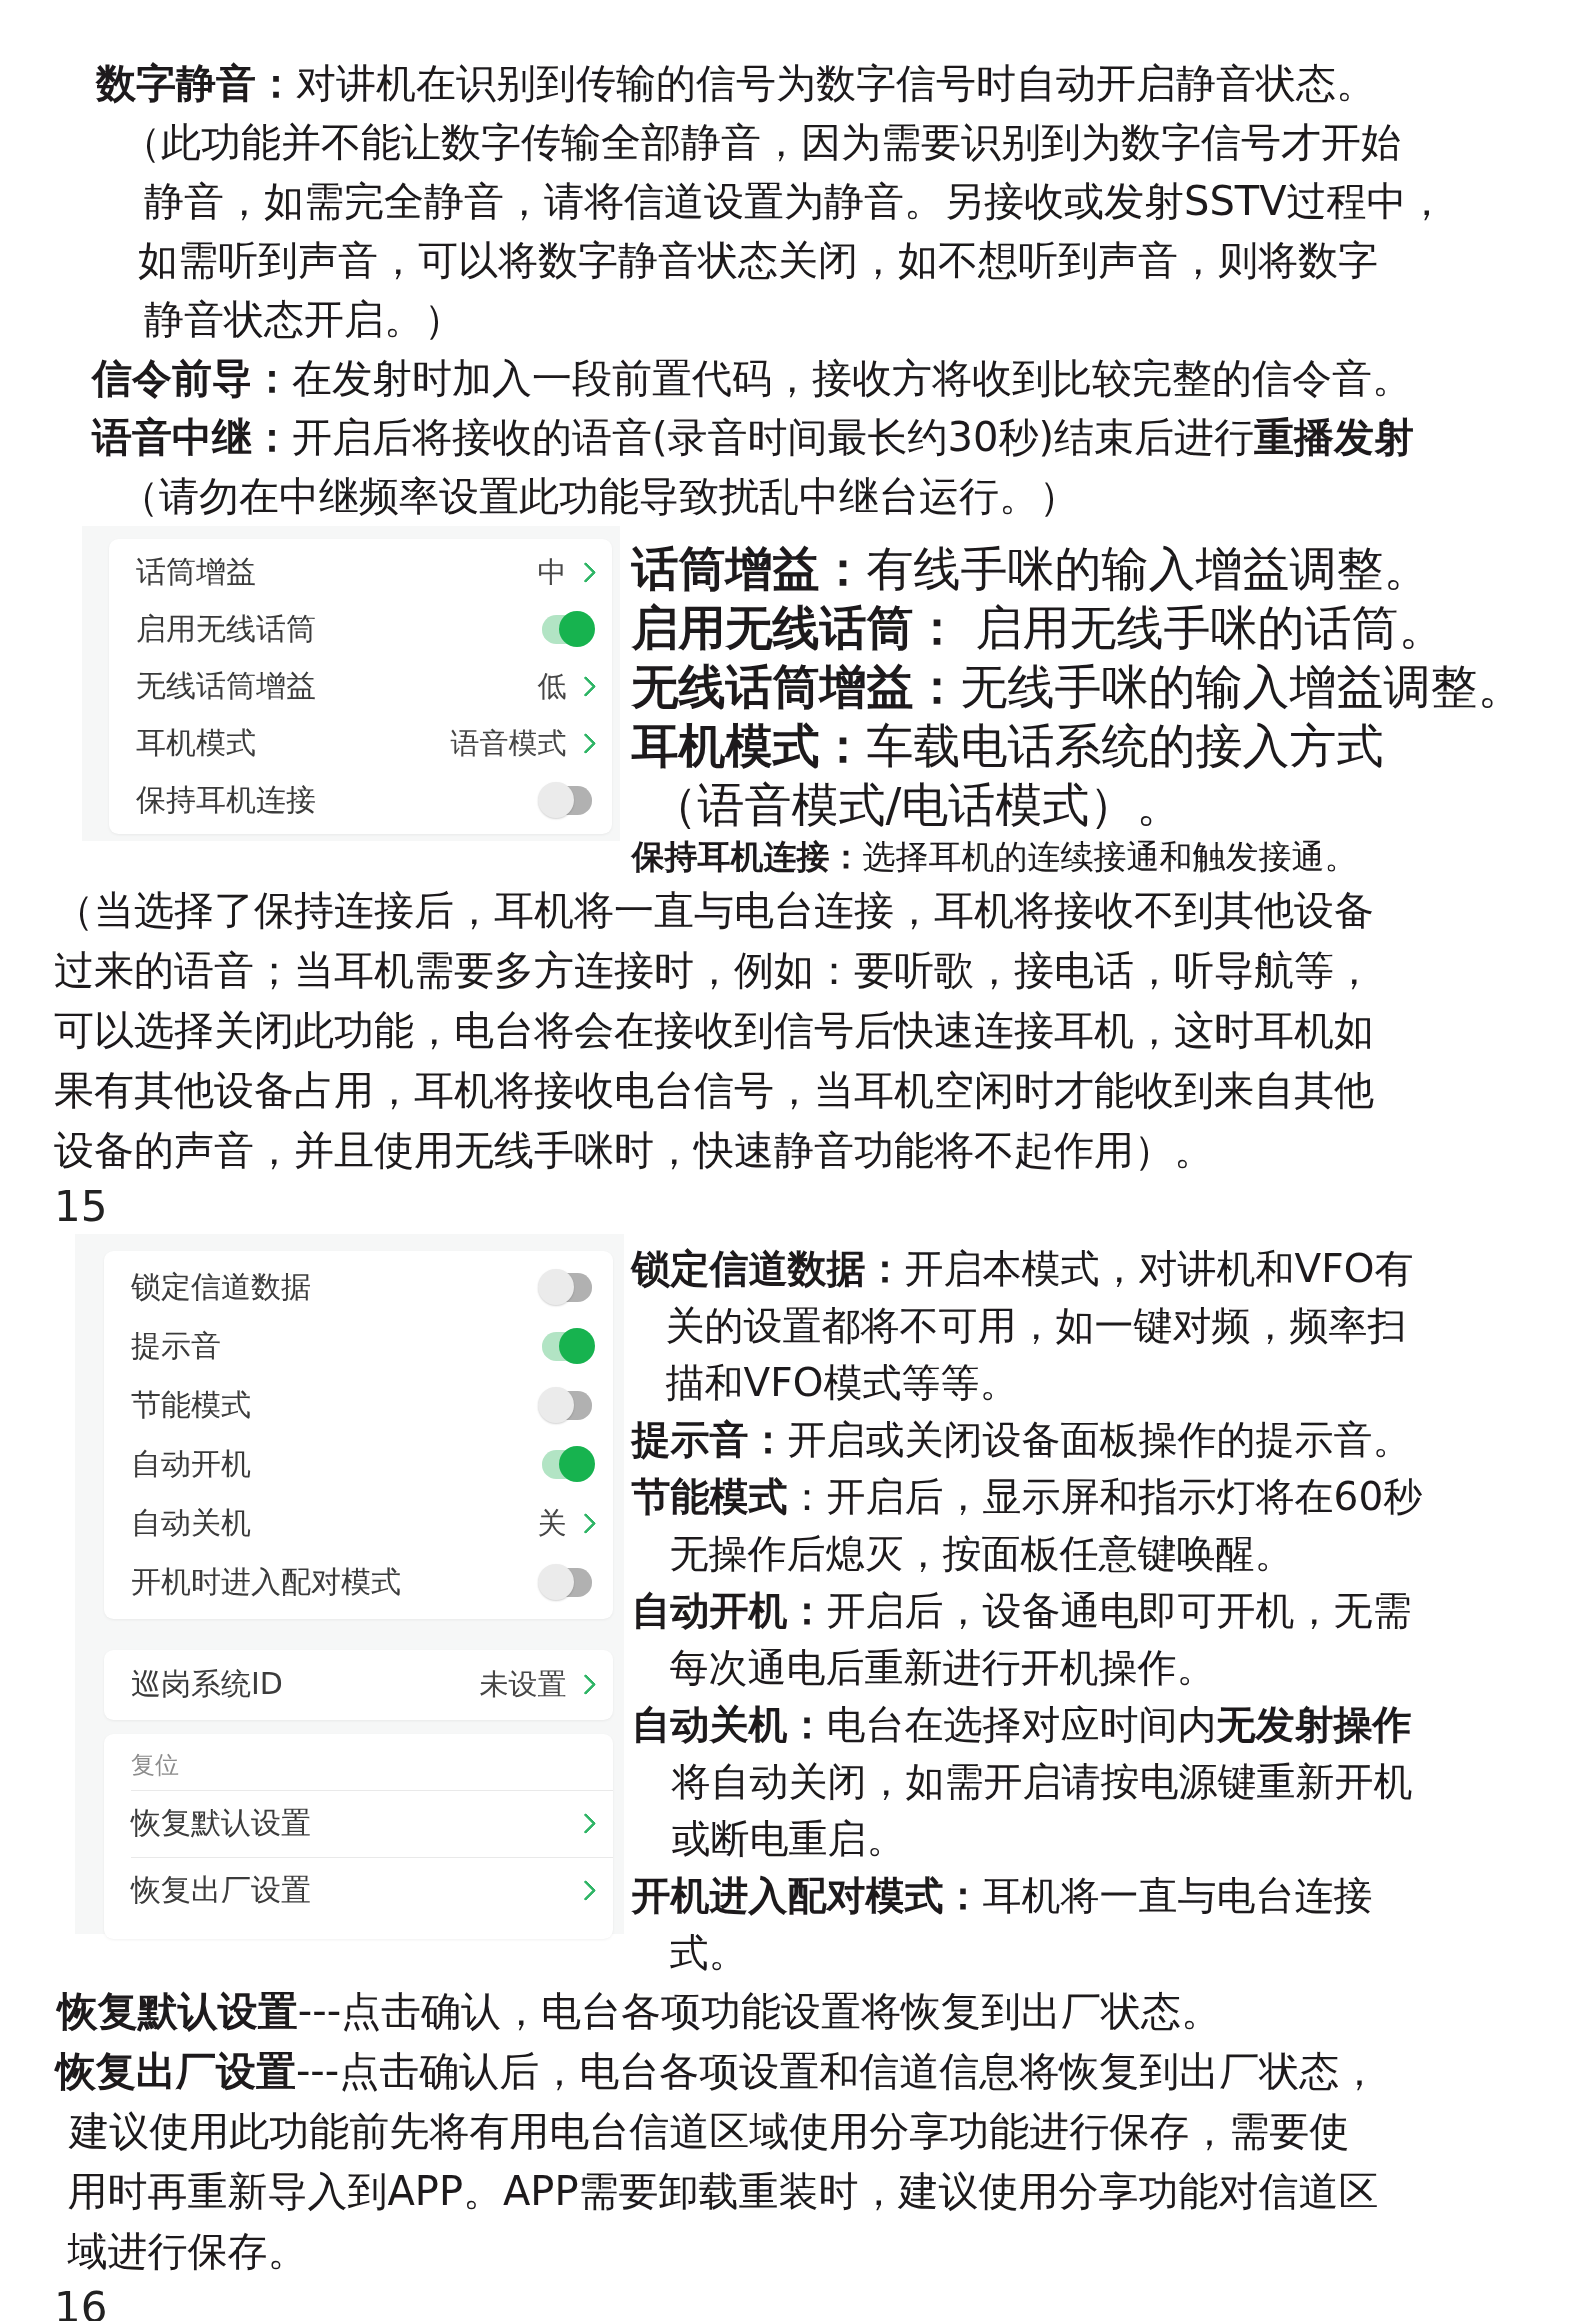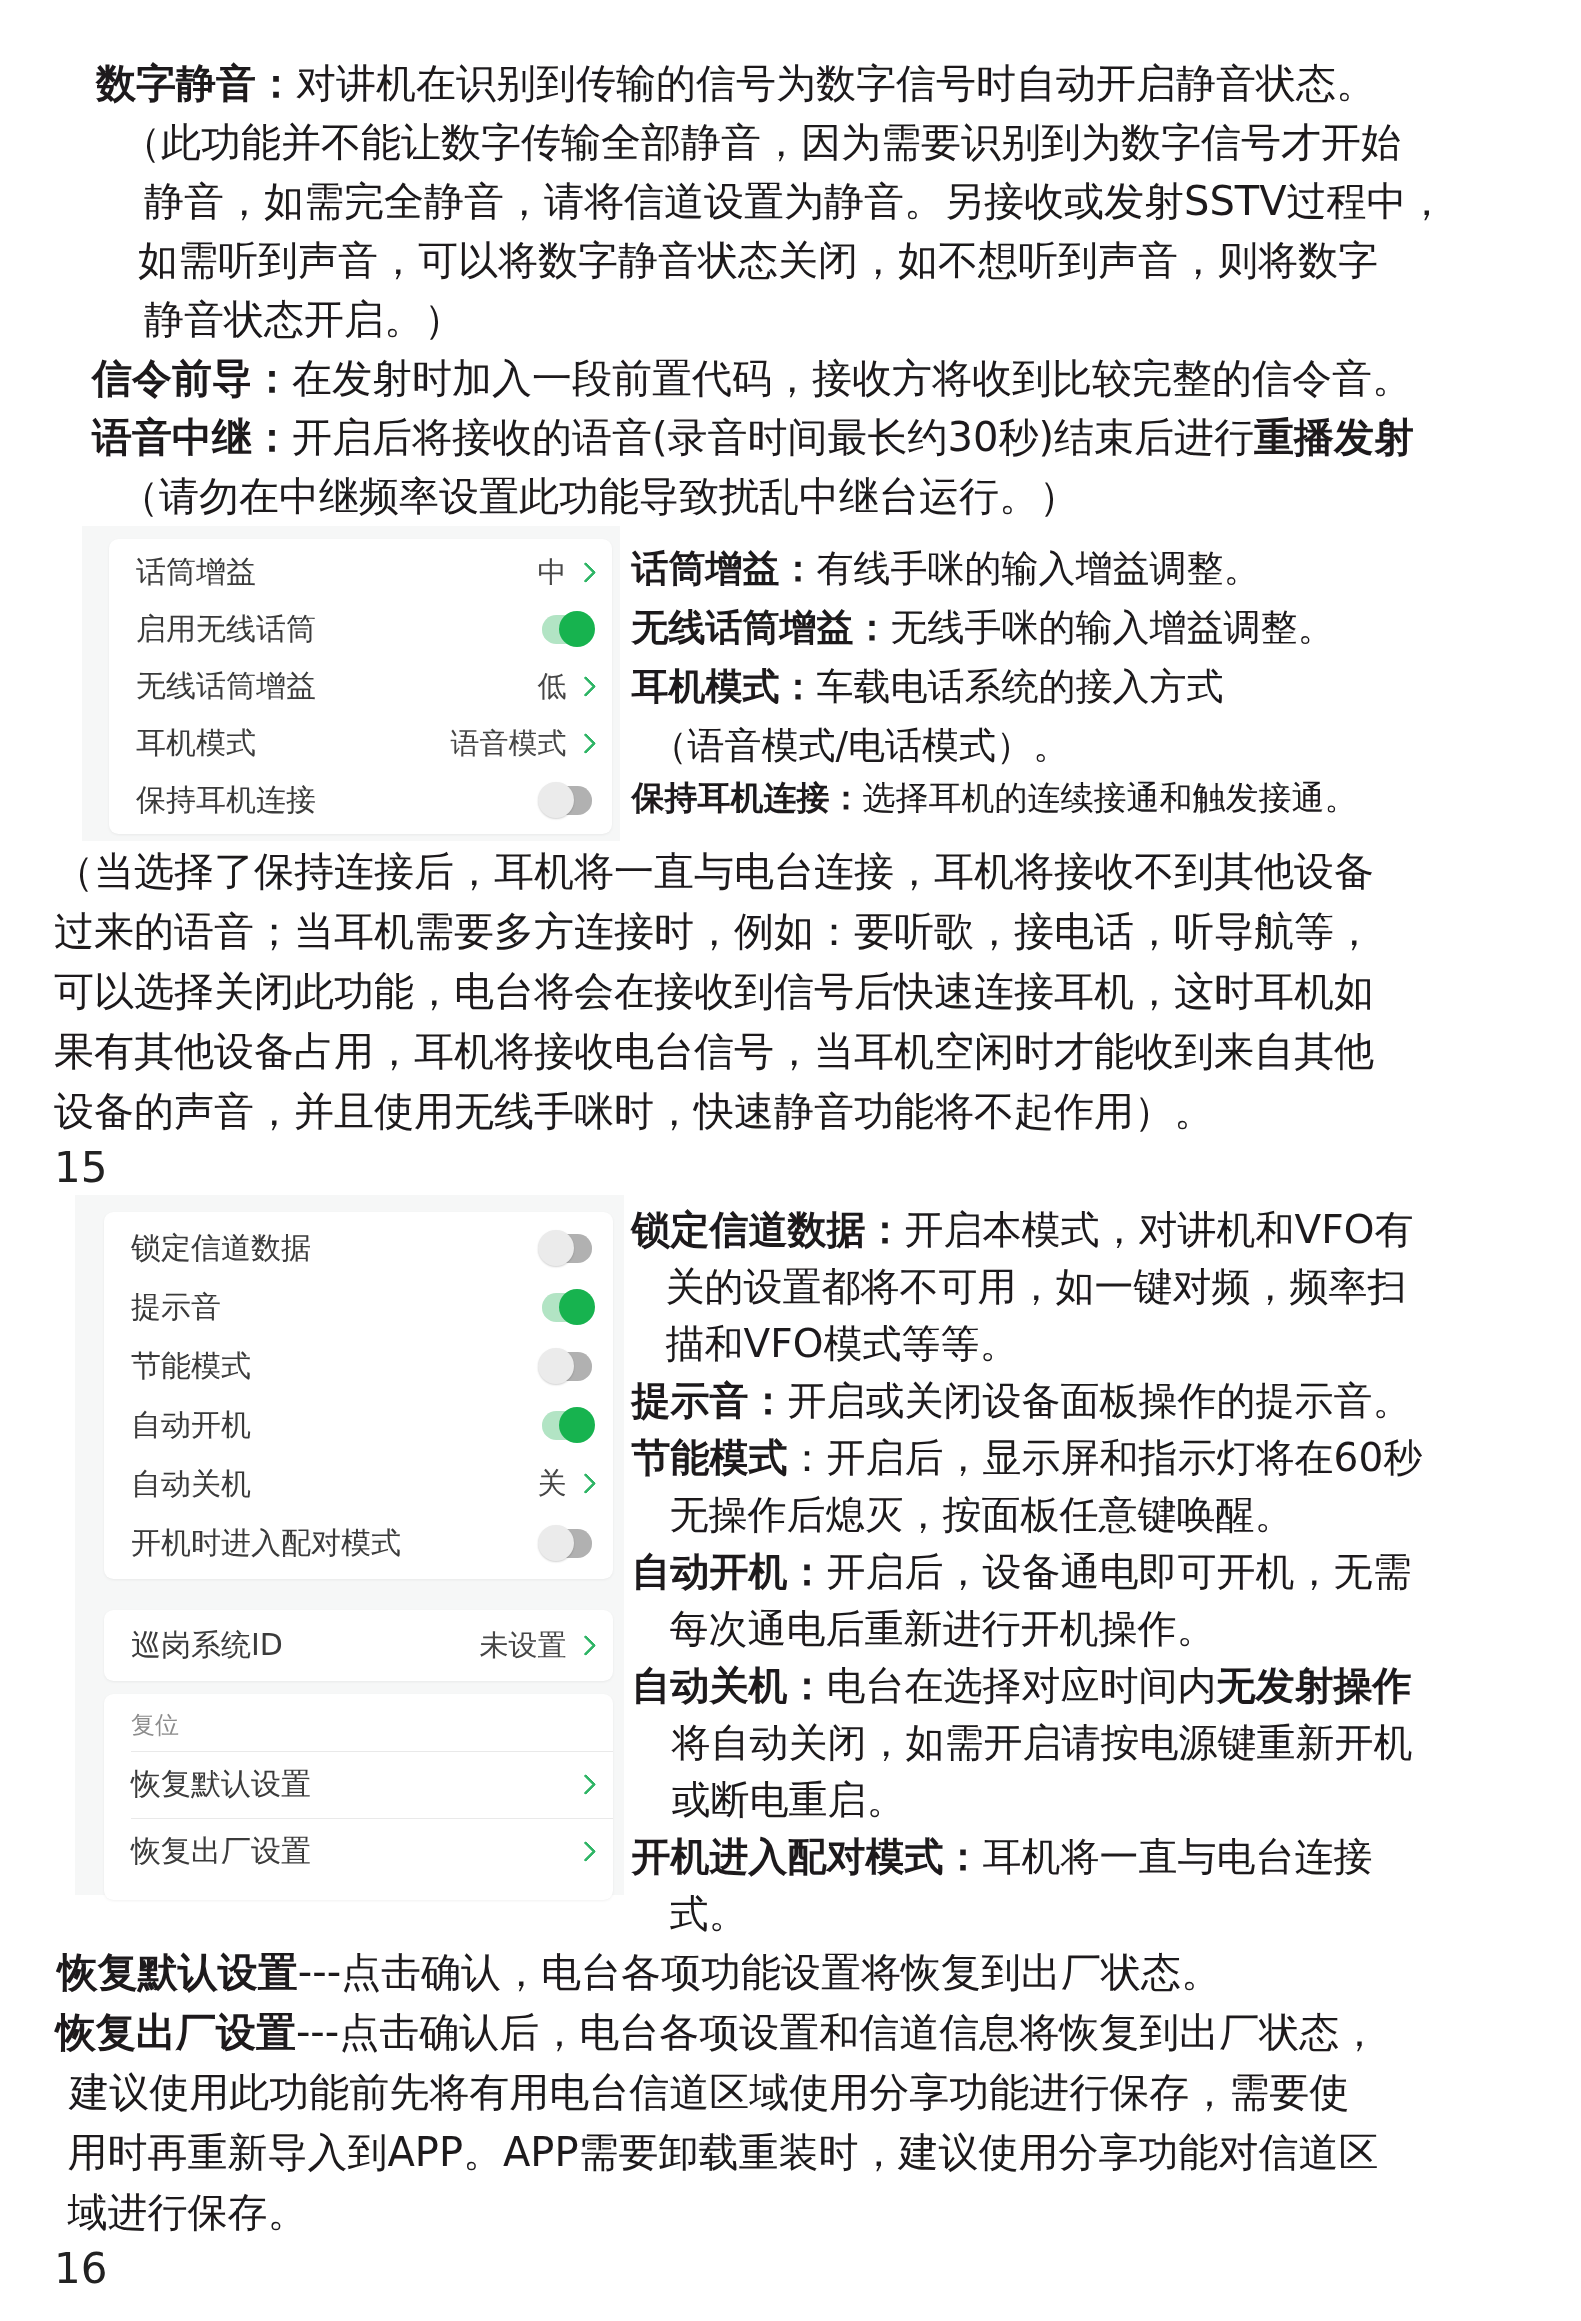--- a/index.html
+++ b/index.html
@@ -49,21 +49,21 @@
   .toggle.on{background:var(--toggle_on_track);}
   .toggle.on .knob{right:-3.8px;background:var(--toggle_on_knob);}
   .toggle.off{background:var(--toggle_off_track);}
   .toggle.off .knob{left:-3.8px;background:var(--toggle_off_knob);box-shadow:0 1px 1.9px rgba(0,0,0,.18);}
 
   .reset-header{font-size:24px;color:var(--muted);padding:15.3px 0 9.6px 27px;}
   .reset-rows .prow{height:67px;position:relative;}
   .reset-rows .prow::before{content:"";position:absolute;left:27px;right:0;top:0;height:1px;background:#e9e9e9;}
 
   .s1right{flex:1;padding:13.4px 0 0 11.5px;}
-  .s1right .tline{font-size:37px;line-height:59px;}
+  .s1right .tline{font-size:47px;line-height:59px;}
   .s1right .tline.small{font-size:33px;line-height:46px;}
   .s2right{flex:1;padding:5.7px 0 0 7.6px;}
   .s2right .tline{font-size:39px;line-height:57px;}
 </style>
 </head>
 <body>
 
 <div class="page">
 
   <div class="top">
@@ -114,20 +114,21 @@
             <span class="pright">
               <span class="toggle off">
                 <span class="knob"></span>
               </span>
             </span>
           </div>
         </div>
     </div>
     <div class="s1right">
         <div class="tline"><span class="b">话筒增益：</span><span>有线手咪的输入增益调整。</span></div>
+        <div class="tline"><span class="b">启用无线话筒：</span><span> 启用无线手咪的话筒。</span></div>
         <div class="tline"><span class="b">无线话筒增益：</span><span>无线手咪的输入增益调整。</span></div>
         <div class="tline"><span class="b">耳机模式：</span><span>车载电话系统的接入方式</span></div>
         <div class="tline" style="padding-left: 19px;"><span>（语音模式/电话模式）。</span></div>
         <div class="tline small"><span class="b">保持耳机连接：</span><span>选择耳机的连续接通和触发接通。</span></div>
       </div>
   </div>
 
   <div class="mid">
       <div class="tline"><span>（当选择了保持连接后，耳机将一直与电台连接，耳机将接收不到其他设备</span></div>
       <div class="tline"><span>过来的语音；当耳机需要多方连接时，例如：要听歌，接电话，听导航等，</span></div>

